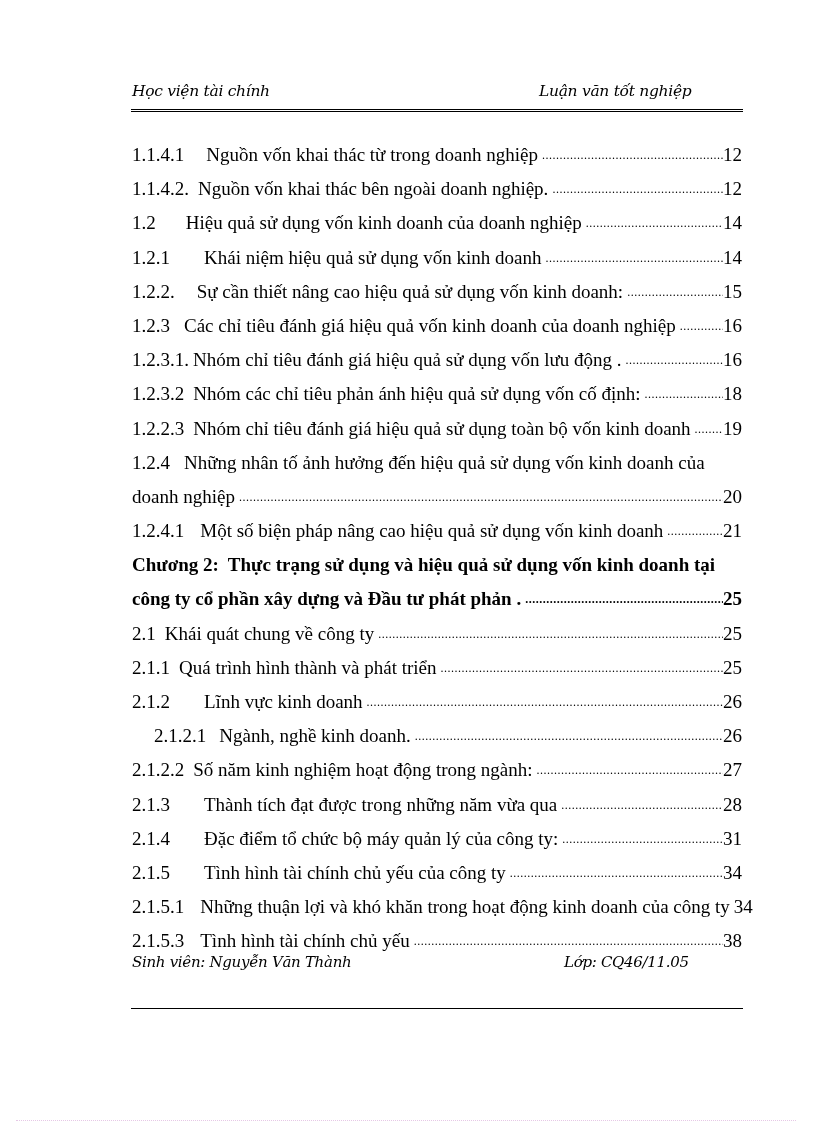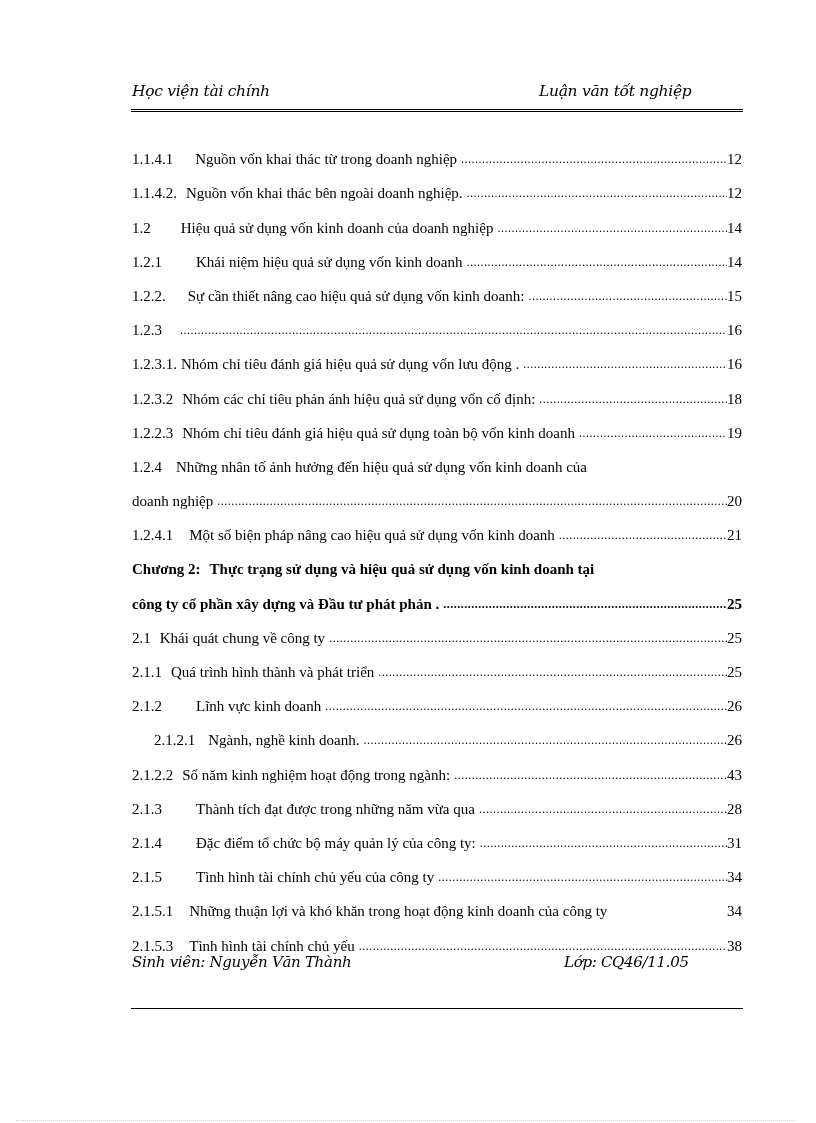--- a/index.html
+++ b/index.html
@@ -5,21 +5,21 @@
     html, body { margin: 0; padding: 0; background: #ffffff; }
     body { width: 816px; height: 1123px; position: relative; overflow: hidden; font-family: "Liberation Serif", "DejaVu Serif", serif; color: #000; }
     .page-header { position: absolute; left: 131px; top: 82px; width: 612px; height: 30px; }
     .page-header .left, .page-header .right, .page-footer .left, .page-footer .right {
       position: absolute; top: 0; font-family: "DejaVu Serif", "Liberation Serif", serif; font-style: italic; font-size: 15.5px; letter-spacing: -0.3px; white-space: nowrap;
     }
     .page-header .left { left: 1px; }
     .page-header .right { left: 408px; }
     .header-rule { position: absolute; left: 131px; top: 109px; width: 612px; height: 3px; border-top: 1.2px solid #000; border-bottom: 1.2px solid #000; box-sizing: border-box; background: #fff; }
     .toc { position: absolute; left: 132px; top: 140px; width: 610px; }
-    .toc-row { position: relative; height: 34.2px; line-height: 30px; font-size: 15px; white-space: nowrap; display: flex; align-items: flex-end; }
+    .toc-row { position: relative; height: 34.2px; line-height: 30px; font-size: 19px; white-space: nowrap; display: flex; align-items: flex-start; }
     .toc-row.bold { font-weight: bold; }
     .toc-row .num { display: inline-block; }
     .toc-row .title { display: inline-block; }
     .toc-row .leader { flex: 1 1 auto; overflow: hidden; margin-left: 4px; margin-right: 0; letter-spacing: 0.5px; font-size: 12px; }
     .toc-row .leader::after { content: "........................................................................................................................................................................................................................................................................................"; }
     .toc-row .page { flex: 0 0 auto; }
     .footer-rule { position: absolute; left: 131px; top: 1008px; width: 612px; height: 0; border-top: 1.3px solid #000; }
     .page-footer { position: absolute; left: 131px; top: 953px; width: 612px; height: 24px; }
     .page-footer .left { left: 1px; font-size: 15px; }
     .page-footer .right { left: 433px; font-size: 15px; }
@@ -60,20 +60,21 @@
       <span class="page">14</span>
     </div>
     <div class="toc-row">
       <span class="num" style="margin-right: 22px;">1.2.2.</span>
       <span class="title">Sự cần thiết nâng cao hiệu quả sử dụng vốn kinh doanh:</span>
       <span class="leader"></span>
       <span class="page">15</span>
     </div>
     <div class="toc-row">
       <span class="num" style="margin-right: 14px;">1.2.3</span>
+      <span class="title">Các chỉ tiêu đánh giá hiệu quả vốn kinh doanh của doanh nghiệp</span>
       <span class="leader"></span>
       <span class="page">16</span>
     </div>
     <div class="toc-row">
       <span class="num" style="margin-right: 4px;">1.2.3.1.</span>
       <span class="title">Nhóm chỉ tiêu đánh giá hiệu quả sử dụng vốn lưu động .</span>
       <span class="leader"></span>
       <span class="page">16</span>
     </div>
     <div class="toc-row">
@@ -137,21 +138,21 @@
     <div class="toc-row">
       <span class="num" style="margin-right: 13px; margin-left: 22px;">2.1.2.1</span>
       <span class="title">Ngành, nghề kinh doanh.</span>
       <span class="leader"></span>
       <span class="page">26</span>
     </div>
     <div class="toc-row">
       <span class="num" style="margin-right: 9px;">2.1.2.2</span>
       <span class="title">Số năm kinh nghiệm hoạt động trong ngành:</span>
       <span class="leader"></span>
-      <span class="page">43</span>
+      <span class="page">27</span>
     </div>
     <div class="toc-row">
       <span class="num" style="margin-right: 34px;">2.1.3</span>
       <span class="title">Thành tích đạt được trong những năm vừa qua</span>
       <span class="leader"></span>
       <span class="page">28</span>
     </div>
     <div class="toc-row">
       <span class="num" style="margin-right: 34px;">2.1.4</span>
       <span class="title">Đặc điểm tổ chức bộ máy quản lý của công ty:</span>

